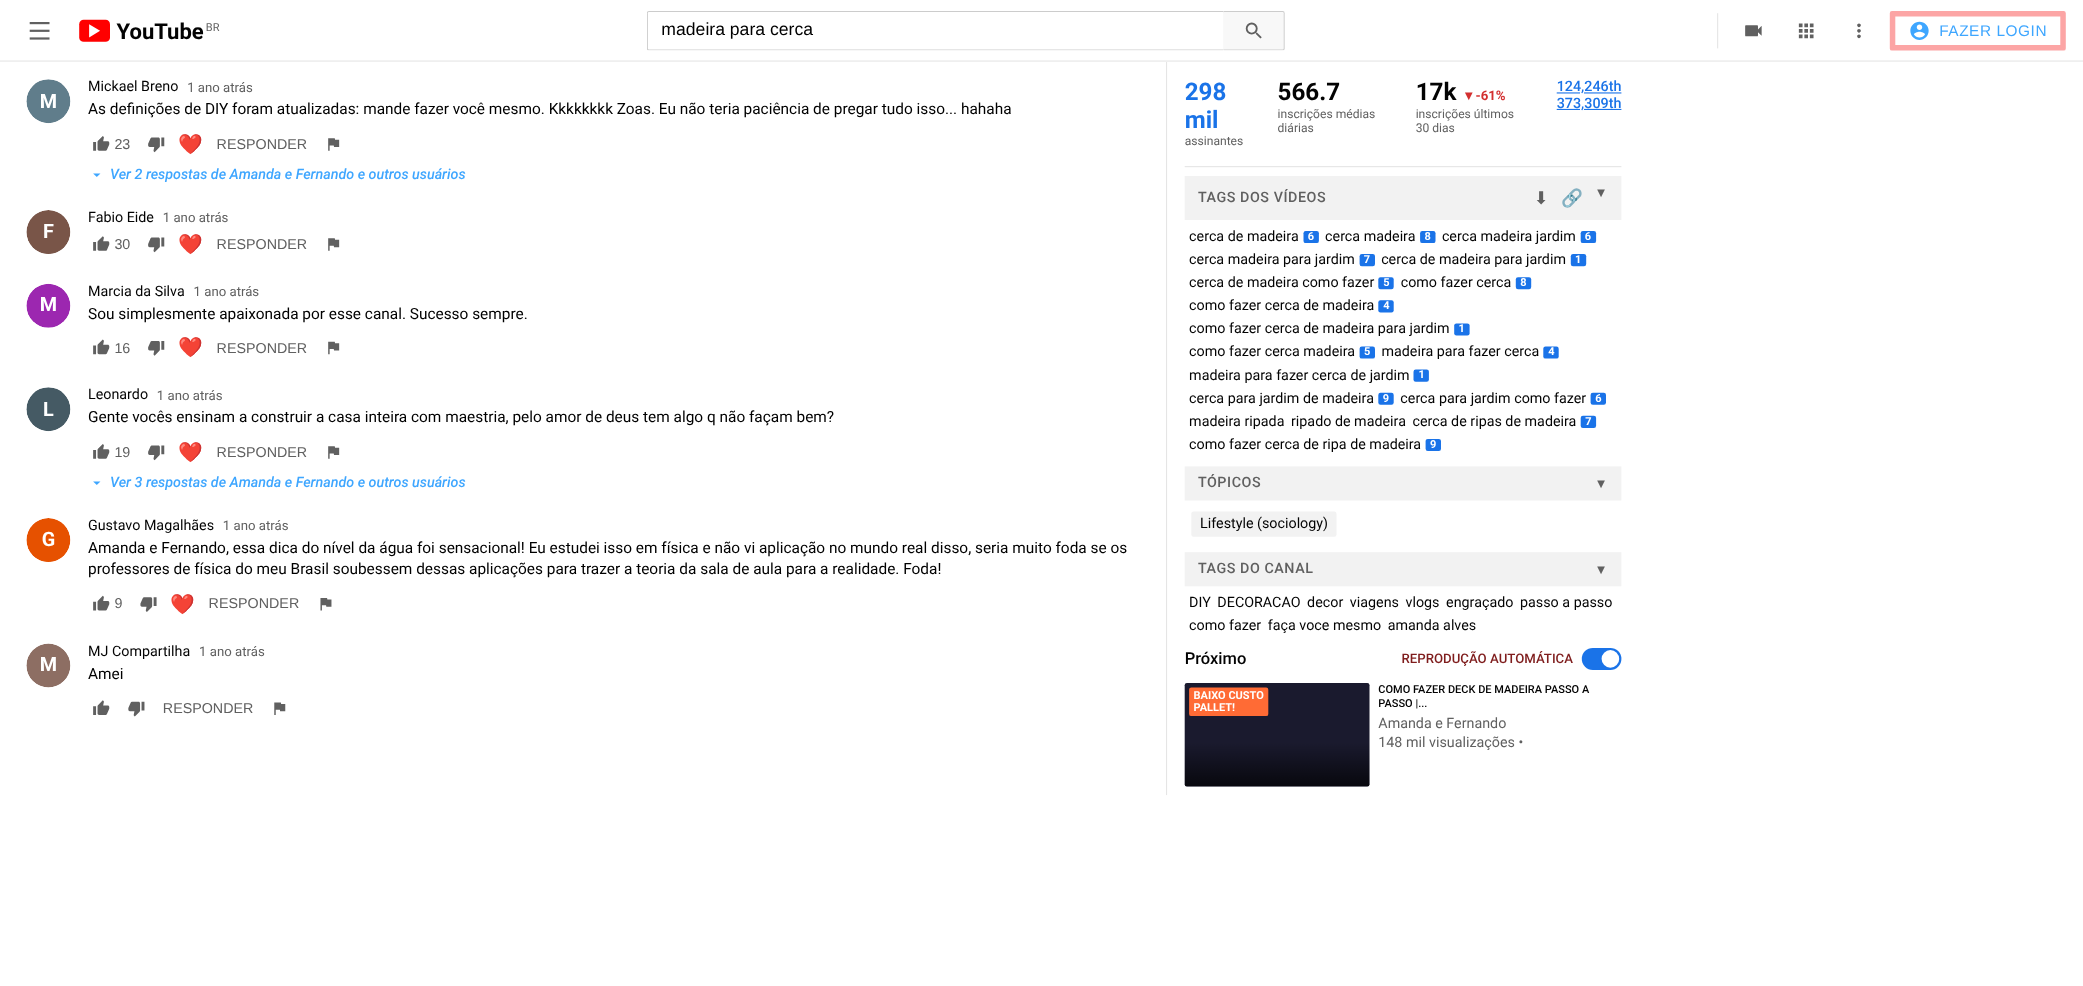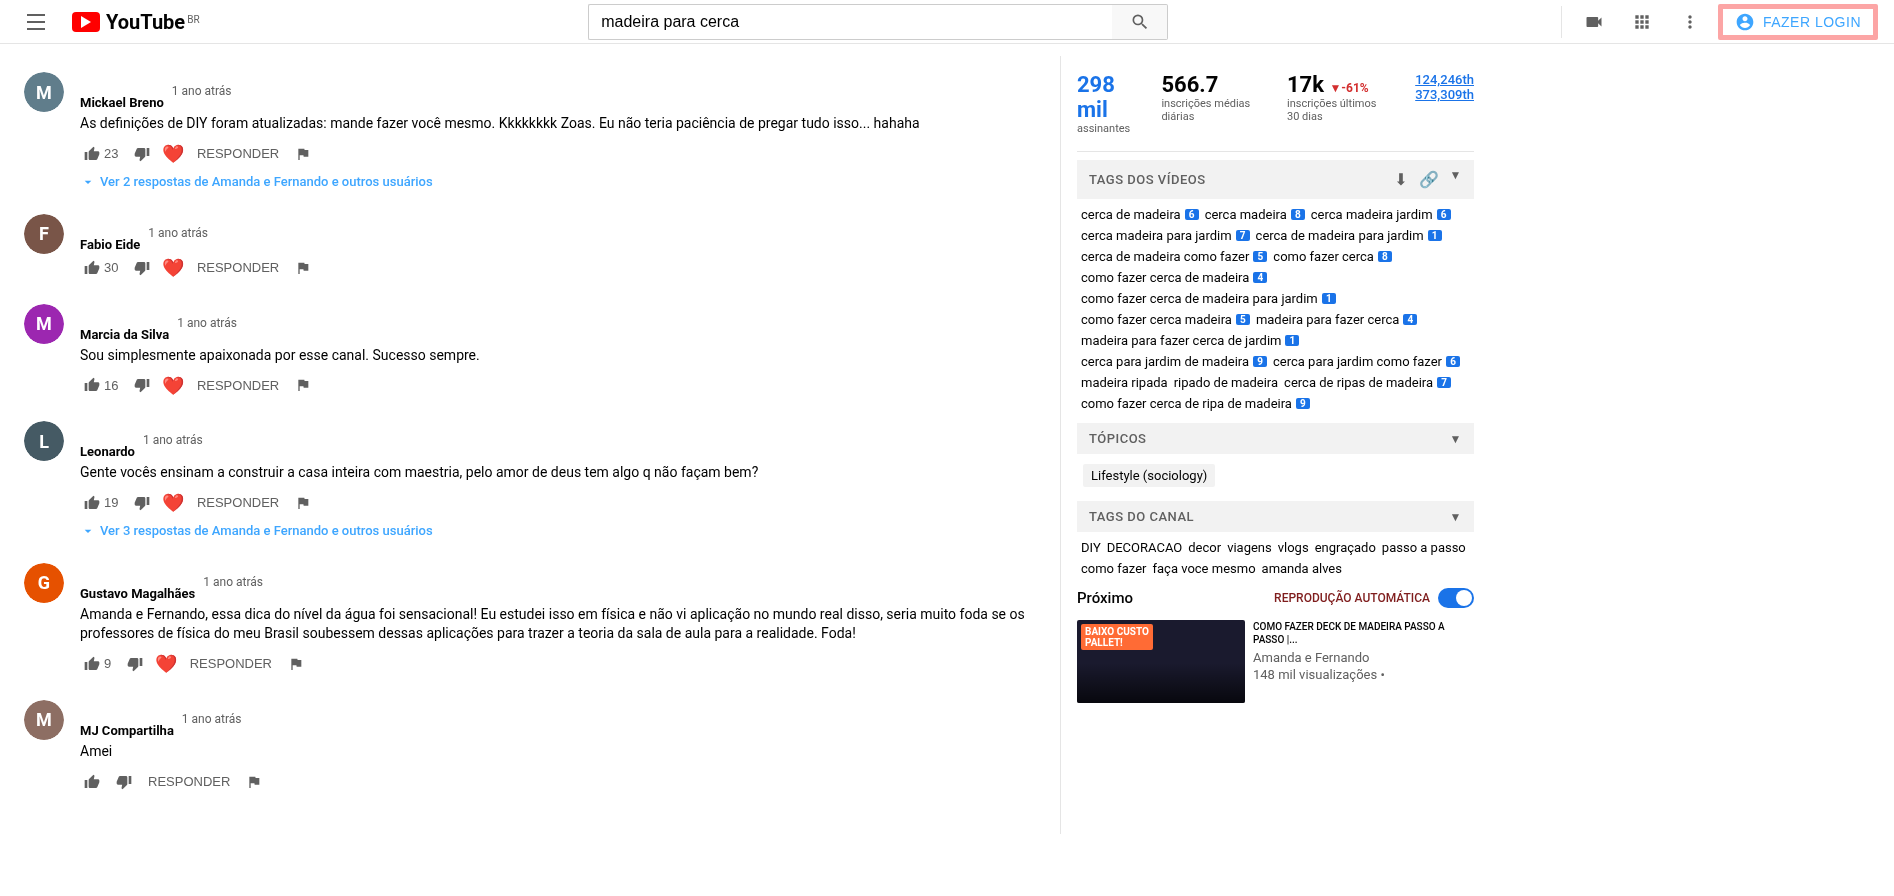--- a/index.html
+++ b/index.html
@@ -1,20 +1,20 @@
 <!DOCTYPE html>
 <html><head>
   <meta charset="utf-8">
   <style>
     * { box-sizing: border-box; margin: 0; padding: 0; }
     body { font-family: 'Roboto', Arial, sans-serif; font-size: 14px; background: #fff; color: #030303; overflow-x: hidden; }
 
     
     .header {
-      position: fixed; top: 0; left: 0; right: 0; height: 44px;
+      position: fixed; top: 0; left: 0; right: 0; height: 56px;
       background: #fff; border-bottom: 1px solid #e5e5e5;
       display: flex; align-items: center; padding: 0 16px; z-index: 100;
       gap: 0;
     }
     .header-left { display: flex; align-items: center; gap: 16px; }
     .hamburger-icon { display: flex; flex-direction: column; gap: 5px; cursor: pointer; padding: 8px; }
     .hamburger-icon span { width: 18px; height: 2px; background: #606060; display: block; }
     .youtube-logo { display: flex; align-items: center; gap: 2px; text-decoration: none; }
     .yt-icon { background: #ff0000; border-radius: 4px; width: 28px; height: 20px; display: flex; align-items: center; justify-content: center; }
     .yt-icon::after { content: ''; border-left: 10px solid #fff; border-top: 6px solid transparent; border-bottom: 6px solid transparent; }
@@ -50,27 +50,27 @@
 
     
     .comments-section { flex: 1; padding: 16px 24px; max-width: 1060px; }
 
     
     .comment { display: flex; gap: 16px; margin-bottom: 24px; }
     .avatar { width: 40px; height: 40px; border-radius: 50%; overflow: hidden; flex-shrink: 0; }
     .avatar-placeholder { width: 40px; height: 40px; border-radius: 50%; display: flex; align-items: center; justify-content: center; font-size: 18px; font-weight: bold; color: #fff; }
     .comment-body { flex: 1; }
     .comment-header { display: flex; align-items: center; gap: 8px; margin-bottom: 4px; }
-    .comment-author { font-weight: 700; font-size: 13px; margin-top: 23px; }
+    .comment-author { font-weight: 400; font-size: 13px; }
     .comment-time { font-size: 12px; color: #606060; }
     .comment-text { font-size: 14px; color: #000000; line-height: 1.4; margin-bottom: 8px; }
     .comment-actions { display: flex; align-items: center; gap: 8px; }
     .action-btn { background: none; border: none; cursor: pointer; display: flex; align-items: center; gap: 4px; color: #606060; font-size: 13px; padding: 4px; }
     .action-btn svg { width: 16px; height: 16px; fill: #606060; }
-    .reply-link { color: #3ea6ff; font-size: 13px; font-weight: 500; cursor: pointer; display: flex; align-items: flex-start; gap: 4px; margin-top: 8px; }
+    .reply-link { color: #3ea6ff; font-size: 13px; font-weight: 500; cursor: pointer; display: flex; align-items: flex-end; gap: 4px; margin-top: 8px; font-style: italic; }
     .reply-link svg { width: 16px; height: 16px; fill: #3ea6ff; }
     .heart-icon { font-size: 18px; }
 
     
     .sidebar {
       width: 430px; flex-shrink: 0; padding: 8px 16px;
       border-left: 1px solid #e5e5e5; overflow-y: auto;
       max-height: calc(100vh - 56px);
     }
 
@@ -111,21 +111,21 @@
     
     .next-section { margin-top: 8px; }
     .next-header { display: flex; justify-content: space-between; align-items: center; margin-bottom: 12px; }
     .next-label { font-size: 15px; font-weight: 500; }
     .auto-play { display: flex; align-items: center; gap: 8px; }
     .auto-play-label { font-size: 12px; font-weight: 500; color: #7f1d1d; }
     .toggle { width: 36px; height: 20px; background: #1a73e8; border-radius: 10px; position: relative; cursor: pointer; }
     .toggle::after { content: ''; width: 16px; height: 16px; background: #fff; border-radius: 50%; position: absolute; top: 2px; right: 2px; }
 
     .next-video { display: flex; gap: 8px; }
-    .next-thumb { width: 168px; height: 83px; background: #1a1a2e; flex-shrink: 0; border-radius: 2px; overflow: hidden; position: relative; }
+    .next-thumb { width: 168px; height: 94px; background: #1a1a2e; flex-shrink: 0; border-radius: 2px; overflow: hidden; position: relative; }
     .thumb-overlay { position: absolute; top: 4px; left: 4px; background: #ff6b35; color: #fff; font-size: 10px; font-weight: 700; padding: 2px 4px; border-radius: 2px; }
     .next-info { flex: 1; }
     .next-title { font-size: 10px; font-weight: 500; line-height: 1.3; margin-bottom: 4px; }
     .next-channel { font-size: 13px; color: #606060; margin-bottom: 2px; }
     .next-views { font-size: 13px; color: #606060; }
 
     
     .sidebar-icons { display: flex; gap: 8px; }
     .sidebar-icon-btn { background: none; border: none; cursor: pointer; color: #606060; font-size: 16px; padding: 2px; }
   </style>

